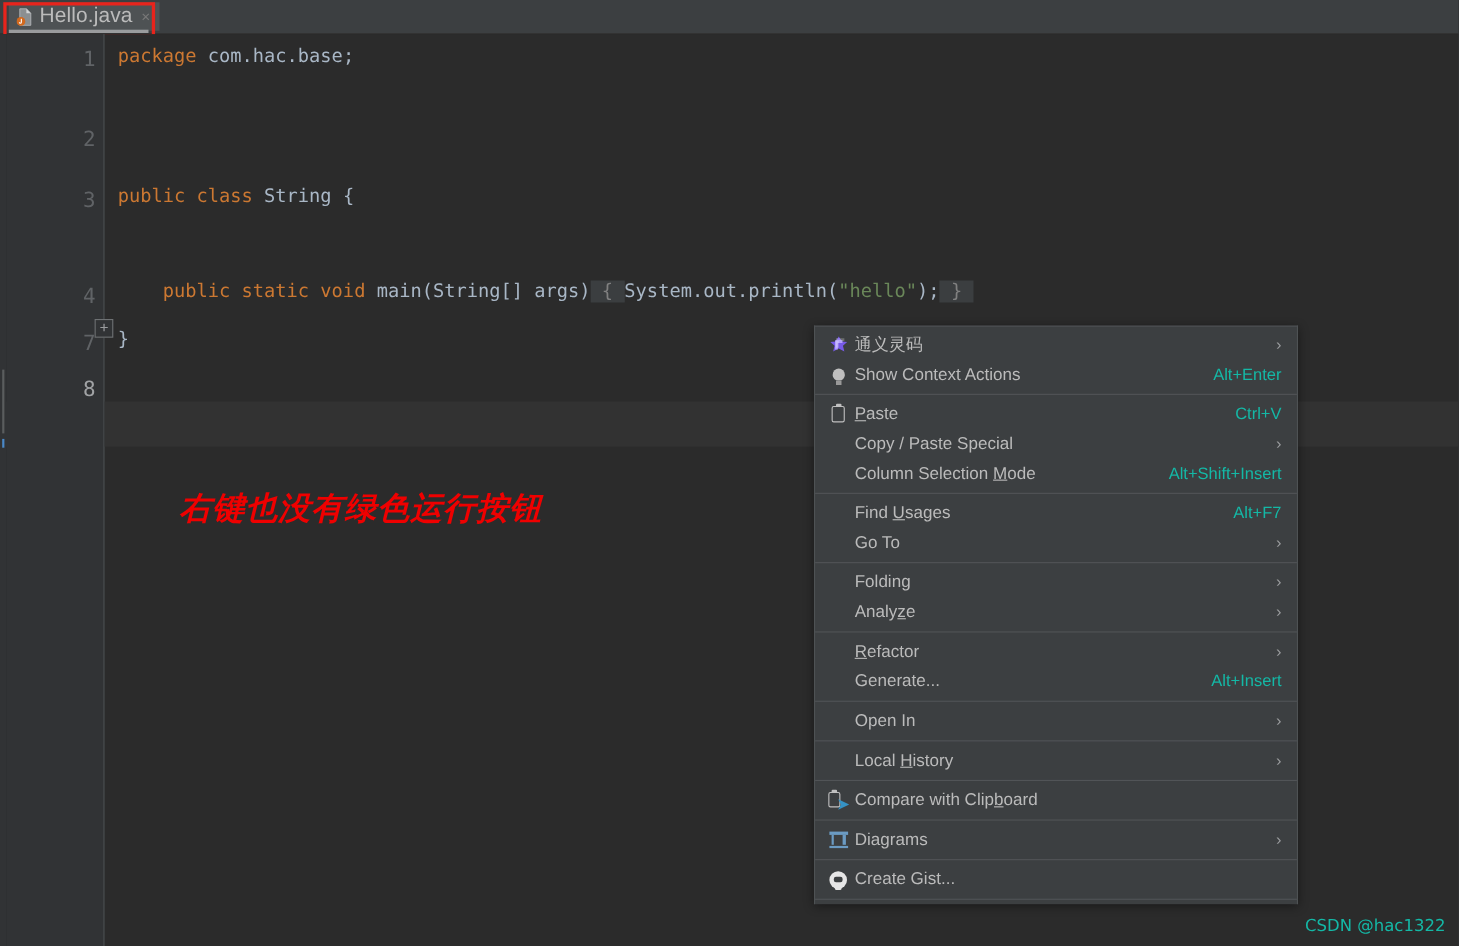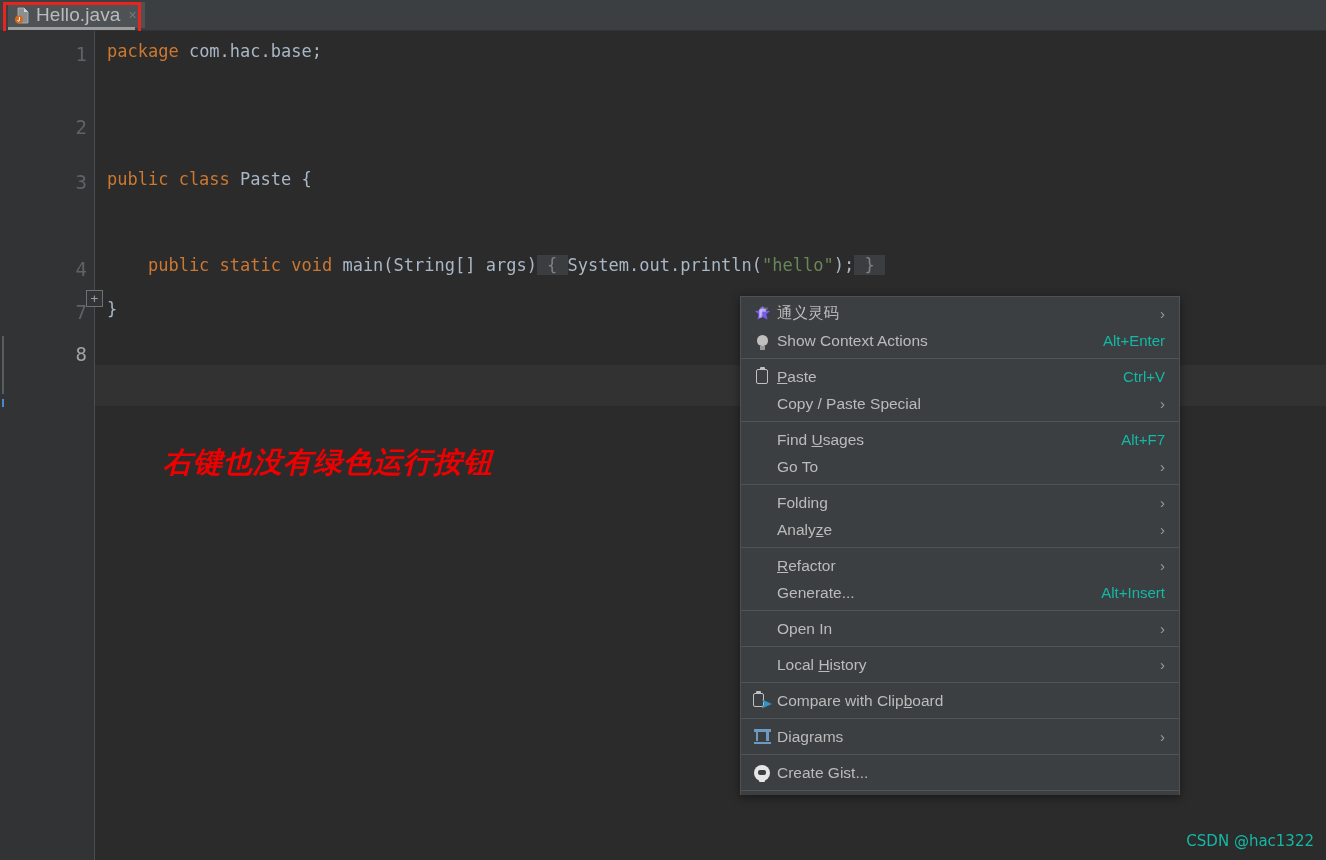--- a/index.html
+++ b/index.html
@@ -382,21 +382,21 @@
       <div class="lineno" style="top:272px">7</div>
       <div class="lineno current" style="top:314px">8</div>
     </div>
     <div id="gutter-sep"></div>
     <div id="fold-marker">+</div>
 
     <div id="caret-line"></div>
 
     <div class="code" style="top:12px"><span class="kw">package</span><span class="ident"> com.hac.base;</span></div>
 
-    <div class="code" style="top:140px"><span class="kw">public class </span><span class="ident">Paste {</span></div>
+    <div class="code" style="top:140px"><span class="kw">public class </span><span class="ident">String {</span></div>
 
     <div class="code" style="top:226px"><span class="kw">    public static void </span><span class="ident">main(String[] args)</span><span class="fold-bg"> { </span><span class="ident">System.out.println(</span><span class="str">"hello"</span><span class="ident">);</span><span class="fold-bg"> } </span></div>
 
     <div class="code" style="top:270px"><span class="ident">}</span></div>
 
     <div id="annotation">右键也没有绿色运行按钮</div>
 
     <div id="watermark">CSDN @hac1322</div>
   </div>
 
@@ -431,20 +431,25 @@
       <span class="mi-label"><u>P</u>aste</span>
       <span class="mi-accel">Ctrl+V</span>
     </div>
 
     <div class="mi">
       <span class="mi-icon"></span>
       <span class="mi-label">Copy / Paste Special</span>
       <span class="mi-arrow">›</span>
     </div>
 
+    <div class="mi">
+      <span class="mi-icon"></span>
+      <span class="mi-label">Column Selection <u>M</u>ode</span>
+      <span class="mi-accel">Alt+Shift+Insert</span>
+    </div>
 
     <div class="mi-sep"></div>
 
     <div class="mi">
       <span class="mi-icon"></span>
       <span class="mi-label">Find <u>U</u>sages</span>
       <span class="mi-accel">Alt+F7</span>
     </div>
 
     <div class="mi">

